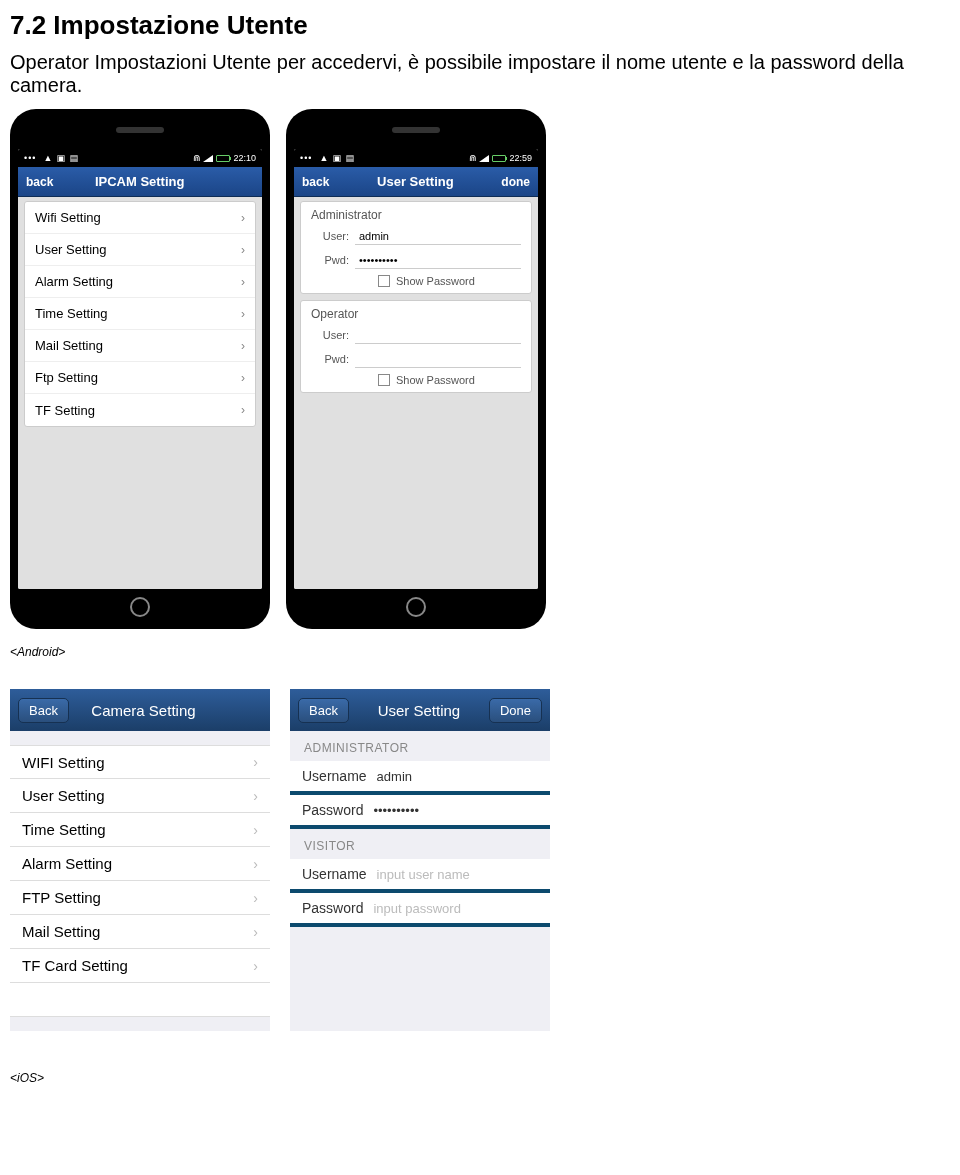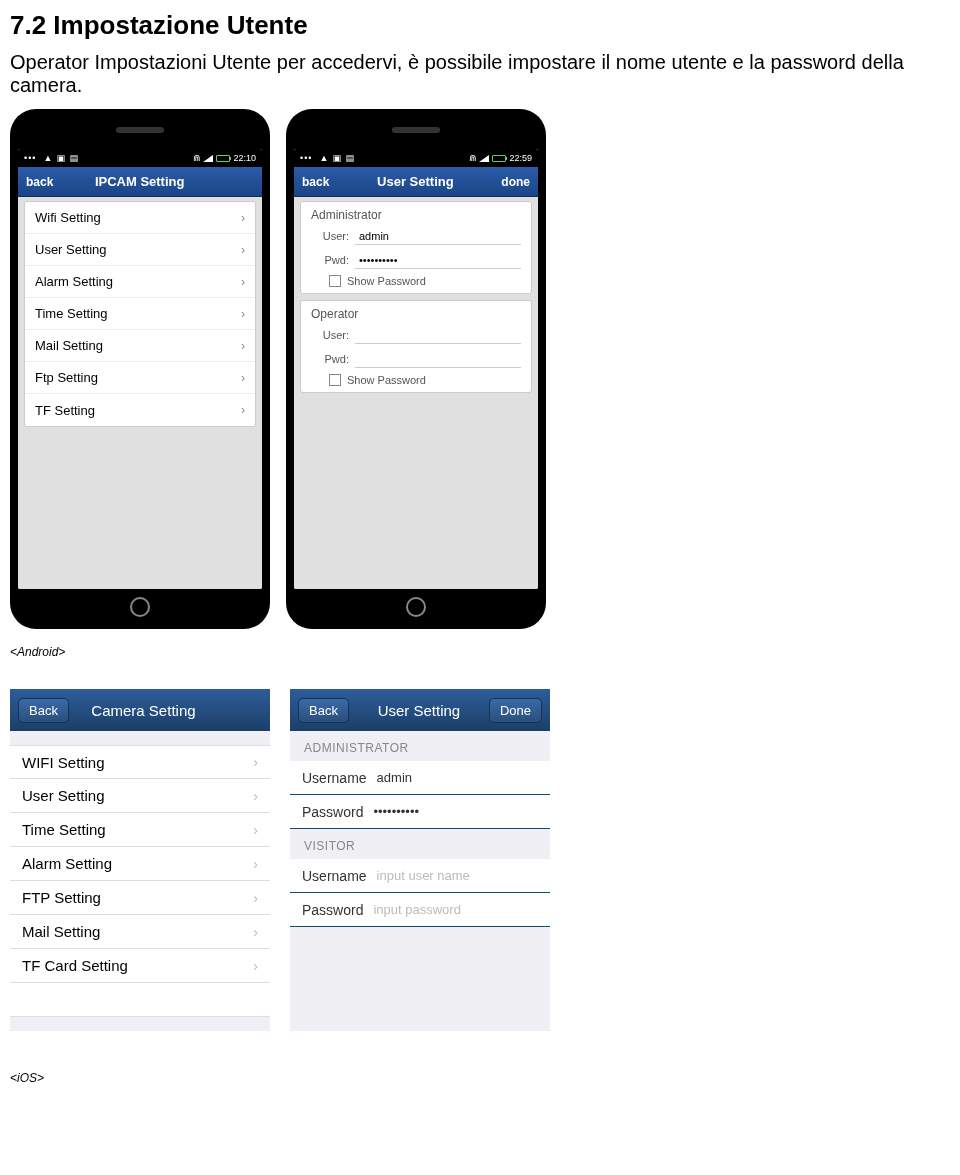--- a/index.html
+++ b/index.html
@@ -57,21 +57,21 @@
   }
   .and-row:last-child { border-bottom: none; }
   .and-chevron { color: #888; font-size: 12px; }
   .form-section-label { font-size: 12px; padding: 6px 10px 2px 10px; color: #555; }
   .form-row { display: flex; align-items: center; padding: 3px 10px; font-size: 11px; gap: 6px; }
   .form-label { width: 38px; text-align: right; color: #555; }
   .form-input {
     flex: 1; height: 18px; border: none; border-bottom: 1px solid #ccc;
     font-size: 11px; padding: 0 4px; background: transparent;
   }
-  .checkbox-row { display: flex; align-items: center; gap: 6px; padding: 3px 10px 6px 28px; font-size: 11px; color: #555; }
+  .checkbox-row { display: flex; align-items: center; gap: 6px; padding: 3px 10px 6px 77px; font-size: 11px; color: #555; }
   .fake-checkbox { width: 12px; height: 12px; border: 1px solid #888; }
 
   
   .ios-row { display: flex; gap: 20px; margin-left: 0; }
   .ios-panel {
     width: 260px; background: #efeff4;
     display: flex; flex-direction: column;
   }
   .ios-navbar {
     height: 42px; background: linear-gradient(#2e5d9a,#1b3e68);
@@ -93,21 +93,21 @@
     height: 34px; background: #fff; border-bottom: 1px solid #ddd;
     display: flex; align-items: center; justify-content: space-between;
     padding: 0 12px; font-size: 15px;
   }
   .ios-list-row:first-child { border-top: 1px solid #ddd; }
   .ios-chevron { color: #bbb; font-size: 14px; }
   .ios-section-header {
     font-size: 12px; color: #888; padding: 10px 14px 6px 14px; letter-spacing: 0.5px;
   }
   .ios-form-row {
-    height: 34px; background: #fff; border-bottom: 1px solid #0c4a6e;
+    height: 34px; background: #fff; border-bottom: 4px solid #0c4a6e;
     display: flex; align-items: center; padding: 0 12px; font-size: 14px; gap: 10px;
   }
   .ios-form-row:first-of-type { border-top: 1px solid #ddd; }
   .ios-form-label { width: 78px; color: #333; }
   .ios-form-input {
     flex: 1; border: none; font-size: 13px; background: transparent; color: #333;
   }
   .ios-form-input::placeholder { color: #bbb; }
   .ios-blank-row { height: 34px; background: #fff; border-bottom: 1px solid #ddd; }
 </style>

